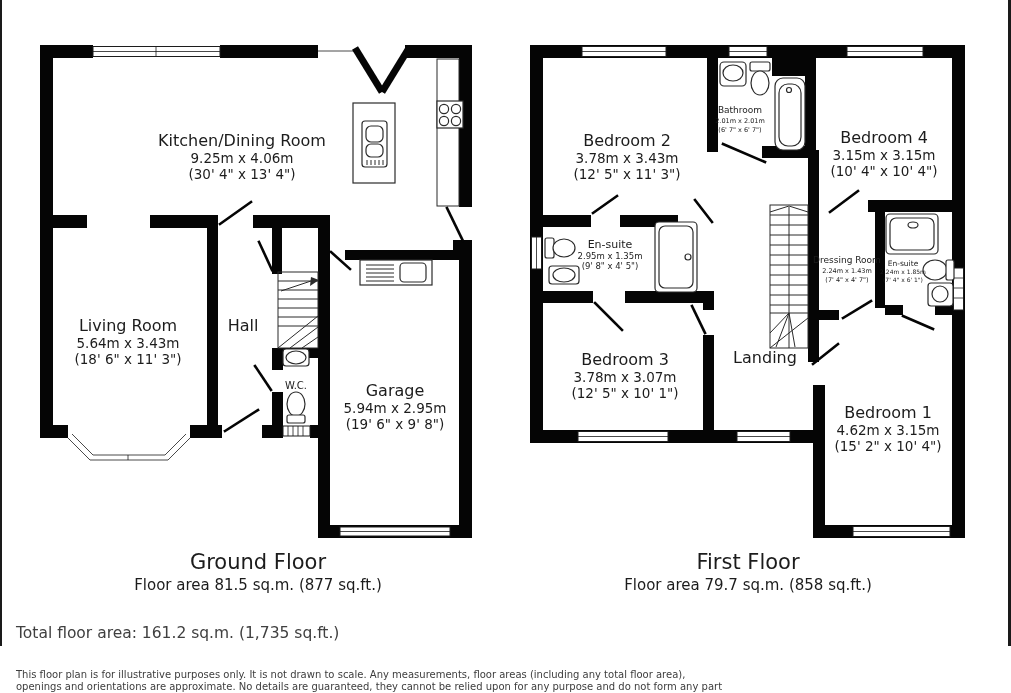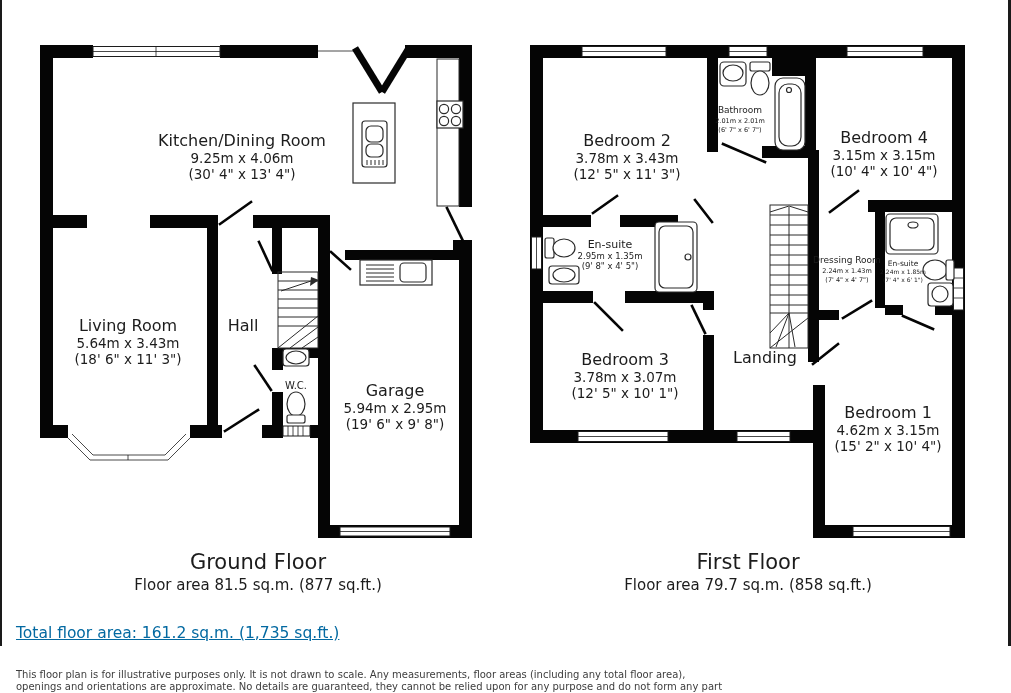--- a/index.html
+++ b/index.html
@@ -18,21 +18,21 @@
   .ens-dim{font-size:8.5px;}
   .wc-label{font-size:10px;}
   .floor-title{font-size:21px;}
   .floor-sub{font-size:15px;}
   .wall{fill:#050505;}
   .thin{stroke:#2b2b2b;stroke-width:1;fill:none;}
   .fixture{stroke:#2b2b2b;stroke-width:1.2;fill:#ffffff;}
   .door{stroke:#050505;stroke-width:2.6;fill:none;stroke-linecap:square;}
   .win{fill:#ffffff;stroke:#1c1c1c;stroke-width:1;}
   .winline{stroke:#1c1c1c;stroke-width:0.8;fill:none;}
-  .footer-total{position:absolute;left:16px;top:624px;font-size:15.5px;color:#0369a1;text-decoration:underline;}
+  .footer-total{position:absolute;left:16px;top:624px;font-size:15.5px;color:#404040;}
   .footer-disclaimer{position:absolute;left:16px;top:669px;width:716px;font-size:10px;
                      line-height:11.6px;color:#3d3d3d;}
 </style>
 </head>
 <body>
 
 <div class="canvas">
 <svg width="1011" height="693" viewBox="0 0 1011 693">
 
   <g>

